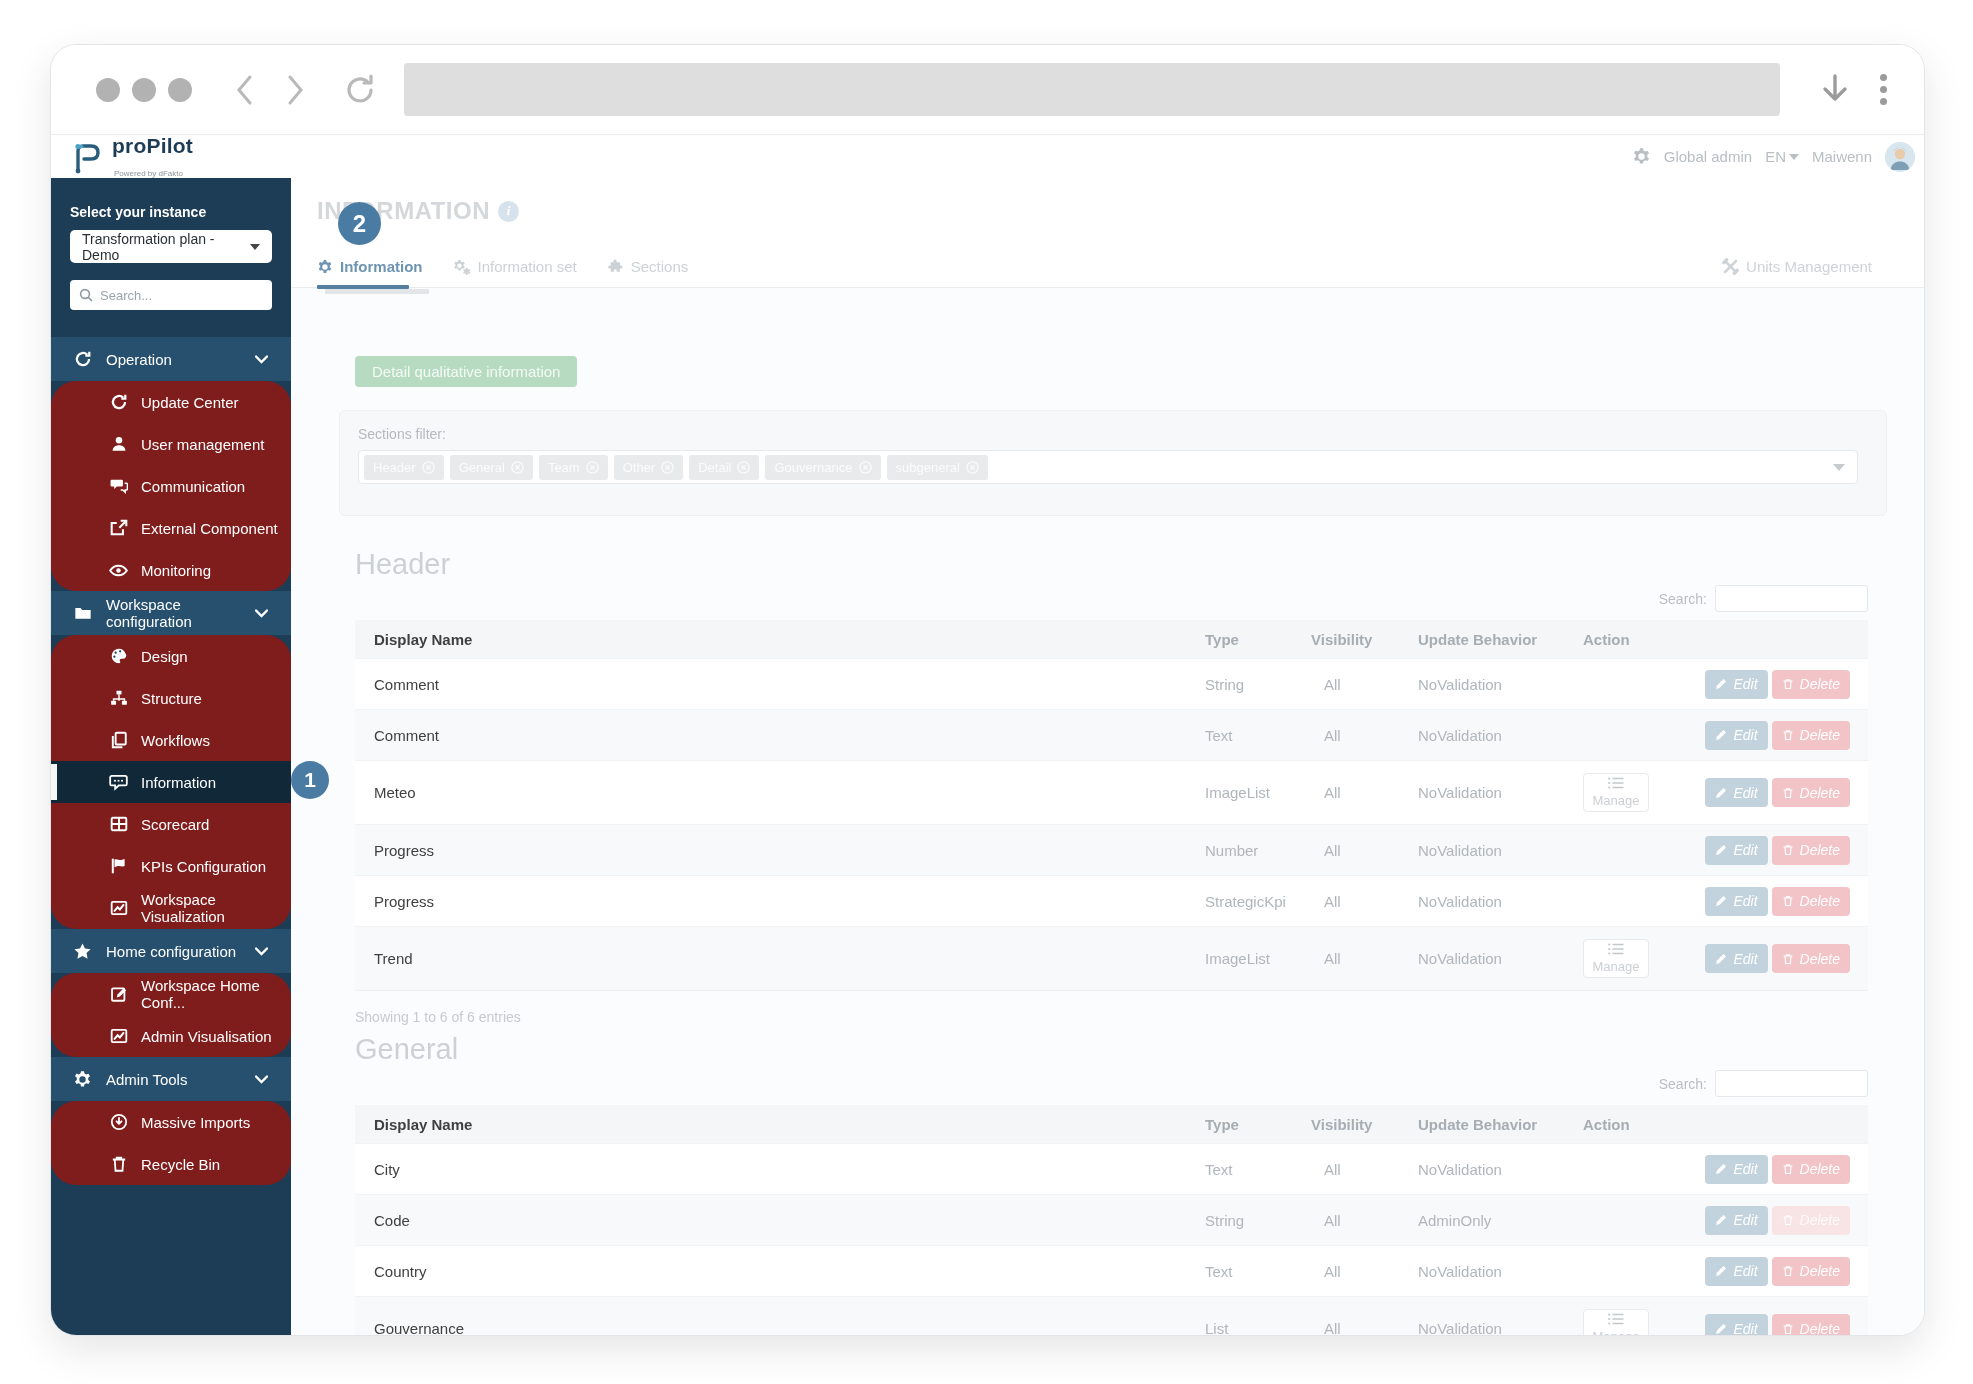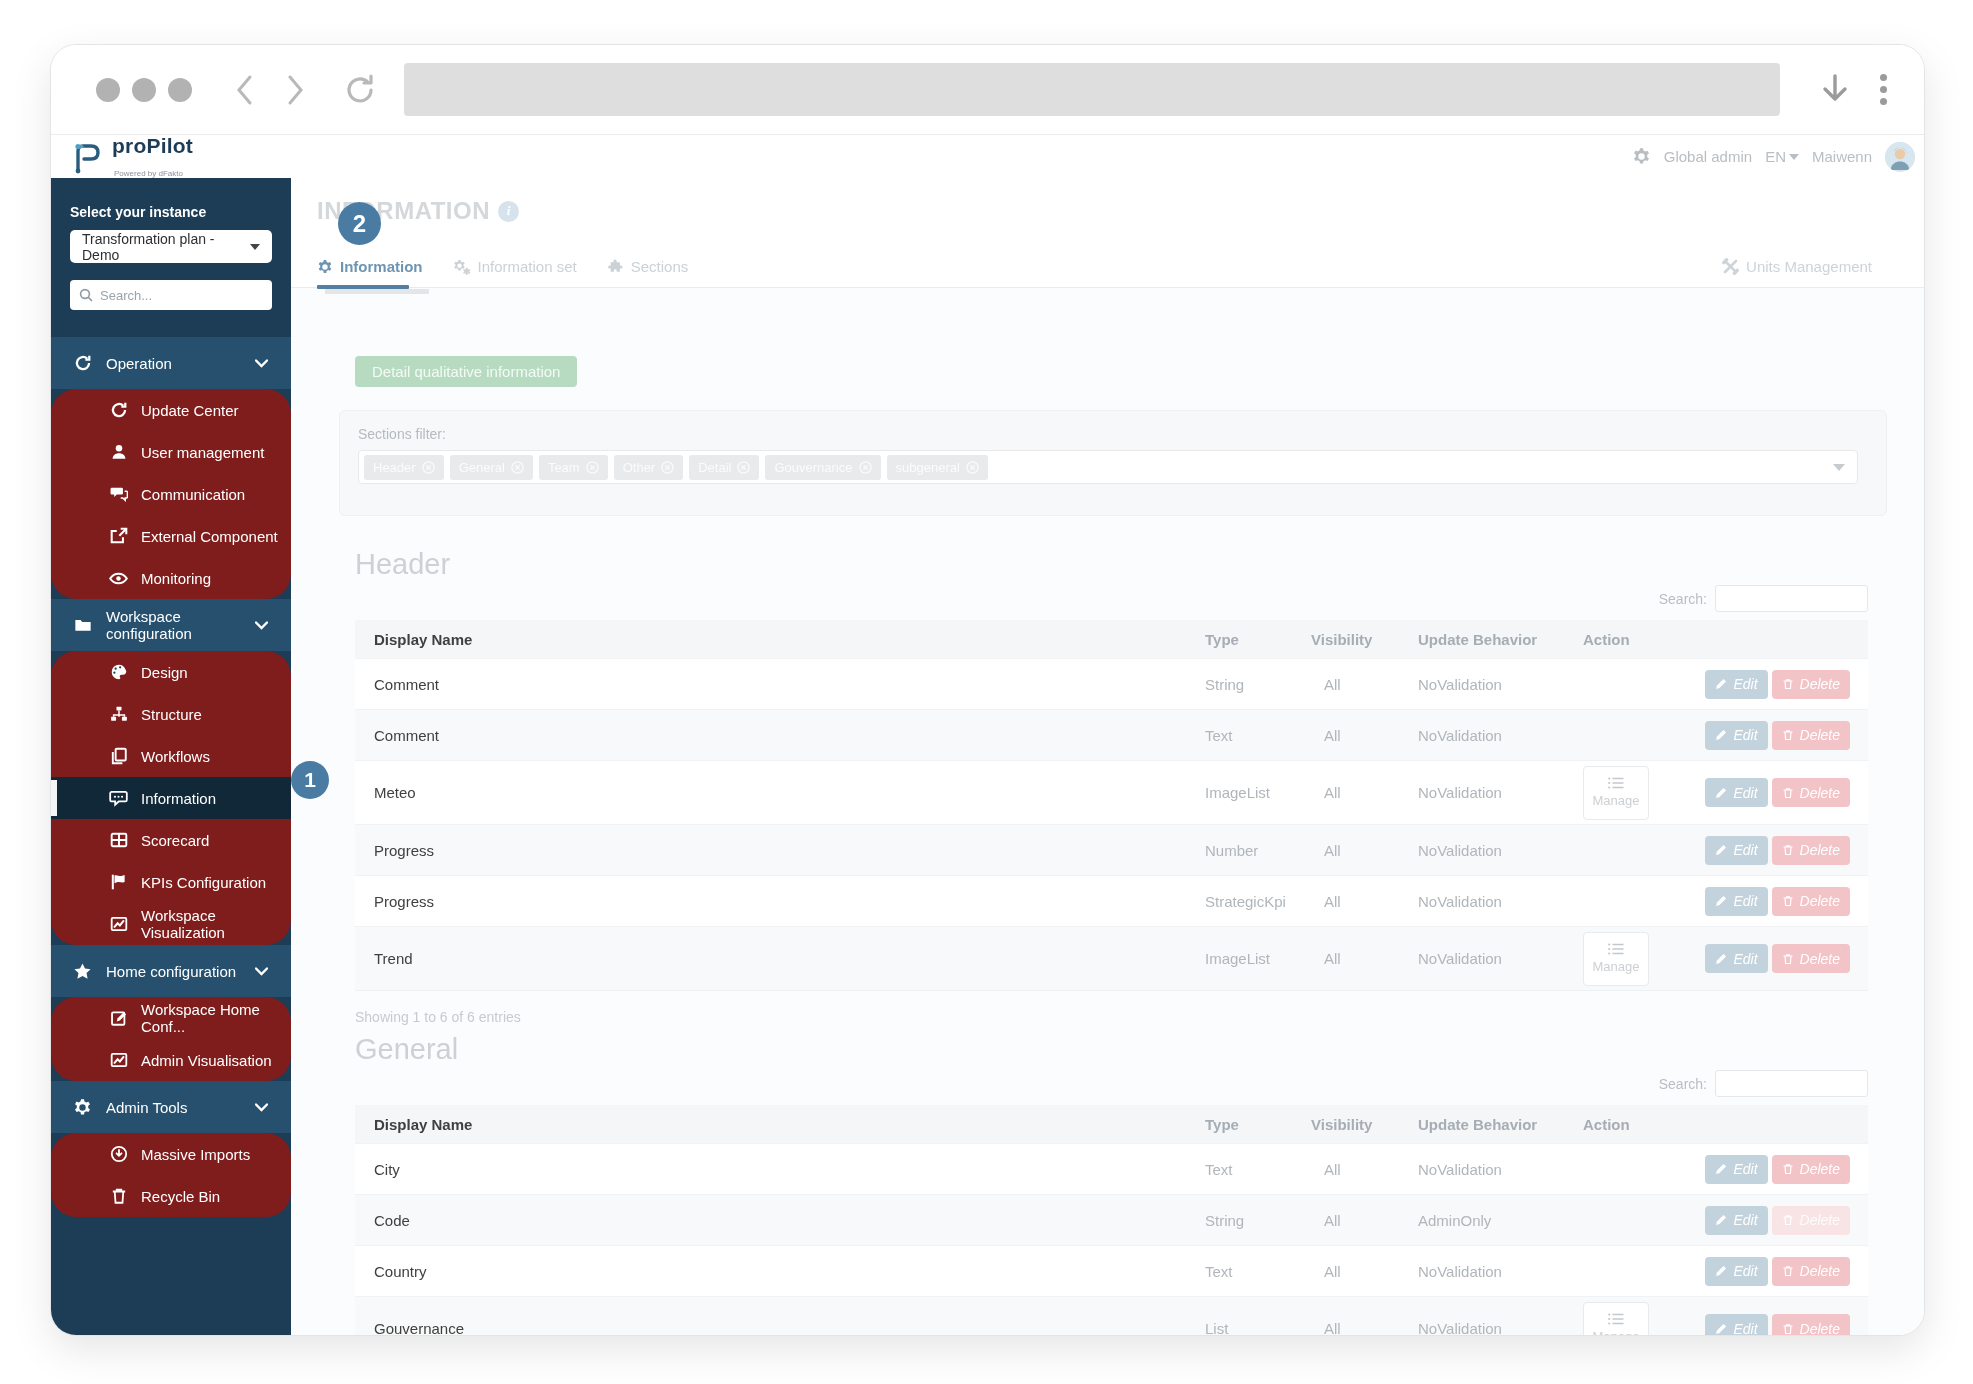--- a/index.html
+++ b/index.html
@@ -37,21 +37,21 @@
   
   .sidebar { width:240px; background:#1d3c55; color:#fff; flex:none; padding-top:26px; position:relative; }
   .inst-label { font-size:14px; font-weight:bold; padding:0 19px; }
   .inst-select { margin:10px 19px 0; height:33px; background:#fff; border-radius:5px; color:#2b2f33; font-size:14px;
                  display:flex; align-items:center; justify-content:space-between; padding:0 12px; }
   .inst-caret { width:0; height:0; border-left:5px solid transparent; border-right:5px solid transparent; border-top:6px solid #444; }
   .sb-search { margin:17px 19px 0; height:30px; background:#fff; border-radius:4px; display:flex; align-items:center; padding:0 9px; gap:7px; }
   .sb-search input { border:none; outline:none; width:100%; font-size:13px; color:#555; font-family:"Liberation Sans", sans-serif; }
   .sb-search input::placeholder { color:#9aa4ac; }
   .snav { margin-top:27px; }
-  .sgroup { height:52px; background:#26506e; display:flex; align-items:center; padding:0 20px 0 22px; cursor:pointer; }
+  .sgroup { height:44px; background:#26506e; display:flex; align-items:center; padding:0 20px 0 22px; cursor:pointer; }
   .sgroup .glabel { font-size:15px; margin-left:14px; flex:1; }
   .sitems { background:#7f1d1d;border-radius:25px; }
   .sitem { height:42px; display:flex; align-items:center; padding-left:58px; cursor:pointer; position:relative; }
   .sitem .ilabel { font-size:15px; margin-left:13px; }
   .sitem.active { background:#112839; }
   .sitem.active::before { content:""; position:absolute; left:0; top:3px; bottom:3px; width:6px; background:#f5f5f5; }
   .chevdn { color:#fff; }
   .icn { display:inline-flex; width:19px; height:19px; align-items:center; justify-content:center; flex:none; }
 
   
@@ -93,21 +93,21 @@
   .c { padding-left:2px; }
   .c.namec { padding-left:19px; color:#404040; }
   .c.visc { padding-left:15px; }
   .c.actc { display:flex; align-items:center; height:100%; padding-right:18px; }
   .sp { flex:1; }
   .btn { display:inline-flex; align-items:center; gap:6px; height:29px; padding:0 10px; border:none; border-radius:4px;
          color:#ffffff; font-size:14px; font-family:"Liberation Sans", sans-serif; cursor:pointer;font-style:italic; }
   .btn.edit { background:#c3d3de; }
   .btn.del  { background:#f2c3c7; margin-left:4px; }
   .btn.del.disabled { background:#f8e3e5; color:rgba(255,255,255,.85); }
-  .manage { width:66px; height:54px; background:#fff; border:1px solid #e8eaec; border-radius:4px; display:flex; flex-direction:column;
+  .manage { width:66px; height:39px; background:#fff; border:1px solid #e8eaec; border-radius:4px; display:flex; flex-direction:column;
             align-items:center; justify-content:center; gap:4px; color:#ccd0d4; font-size:13px; cursor:pointer; }
   .showing { font-size:14px; color:#c6cbd0; margin-top:18px; }
   .sec-title.g { margin-top:8px; }
 
   
   .badge { position:absolute; border-radius:50%; background:#4a7ba3; color:#fff; font-weight:bold;
            display:flex; align-items:center; justify-content:center; z-index:50; }
   .badge.b1 { left:240px; top:716px; width:38px; height:38px; font-size:21px; }
   .badge.b2 { left:287px; top:157px; width:43px; height:43px; font-size:24px; }
 

